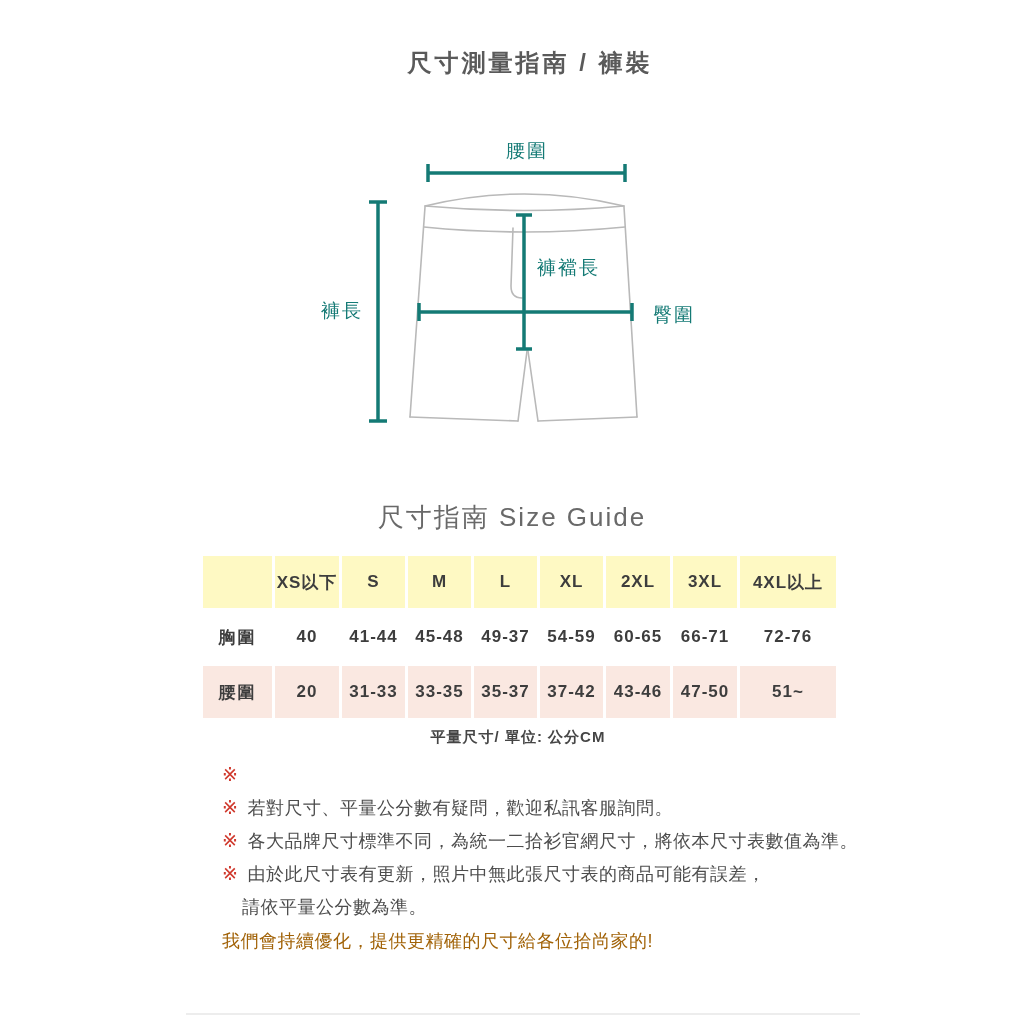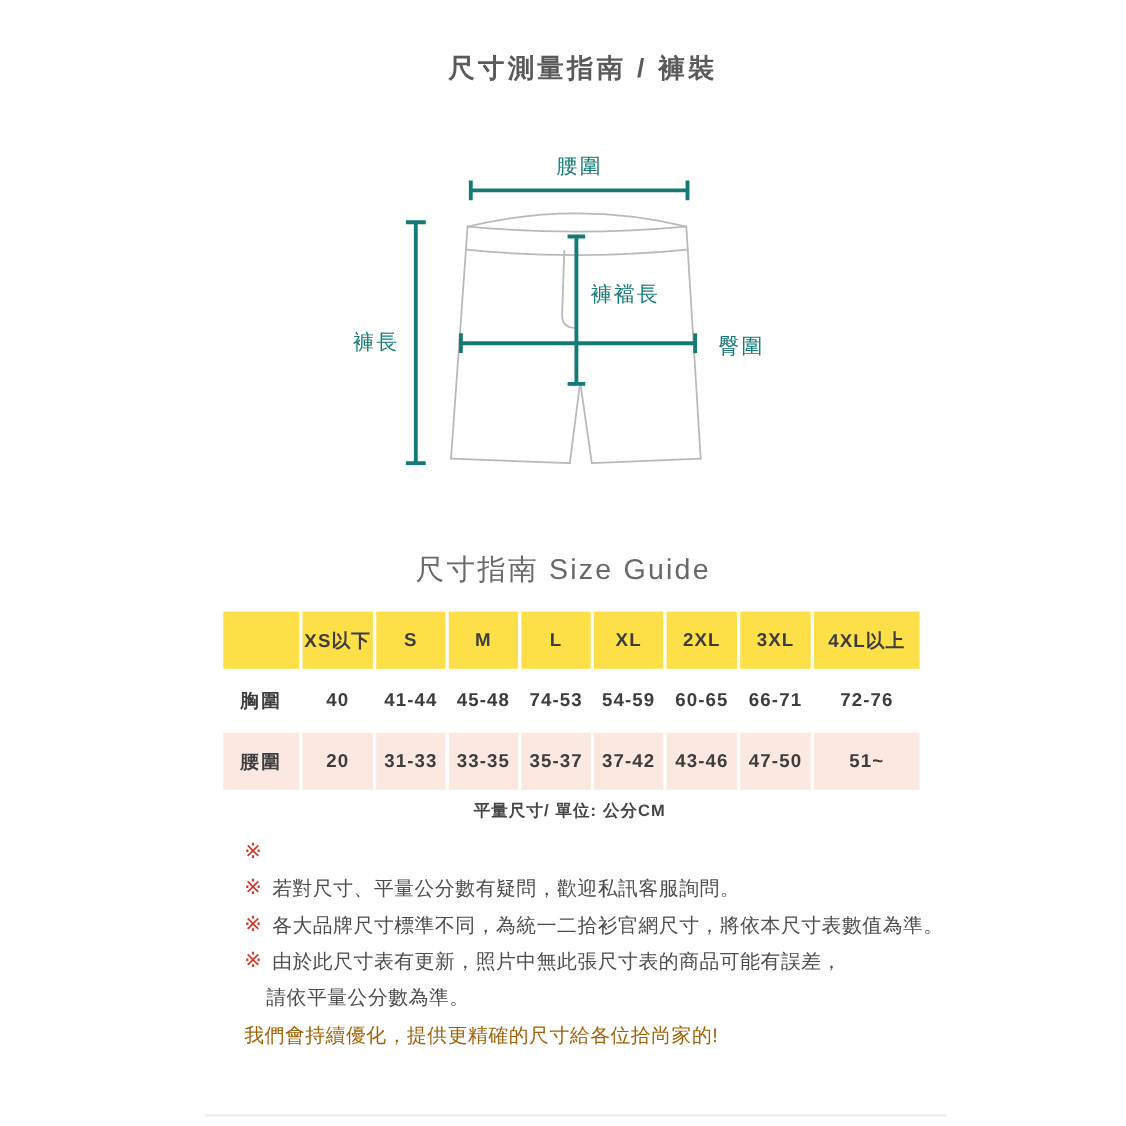--- a/index.html
+++ b/index.html
@@ -37,21 +37,21 @@
   }
 
   
   .table-wrap { position: absolute; left: 200px; top: 553px; width: 636px; }
   table.size-table { width: 100%; border-collapse: collapse; table-layout: fixed; }
   .size-table td, .size-table th {
     border: 3px solid #ffffff; text-align: center; vertical-align: middle;
     font-size: 17px; color: #3d3d3d; height: 55px; font-weight: 600;
     letter-spacing: 1px; padding: 0;
   }
-  .size-table tr.row-header td { background: #fde047; }
+  .size-table tr.row-header td { background: #fef9c3; }
   .size-table tr.row-alt td { background: #fae8e1; }
   .size-table td.row-label { font-weight: 700; letter-spacing: 2px; }
 
   .table-footnote {
     position: absolute; left: 200px; top: 728px; width: 636px;
     text-align: center; font-size: 15px; font-weight: 700;
     color: #454545; letter-spacing: 1px;
   }
 
   
@@ -145,21 +145,21 @@
         <td>XL</td>
         <td>2XL</td>
         <td>3XL</td>
         <td>4XL以上</td>
       </tr>
       <tr>
         <td class="row-label">胸圍</td>
         <td>40</td>
         <td>41-44</td>
         <td>45-48</td>
-        <td>74-53</td>
+        <td>49-37</td>
         <td>54-59</td>
         <td>60-65</td>
         <td>66-71</td>
         <td>72-76</td>
       </tr>
       <tr class="row-alt">
         <td class="row-label">腰圍</td>
         <td>20</td>
         <td>31-33</td>
         <td>33-35</td>

